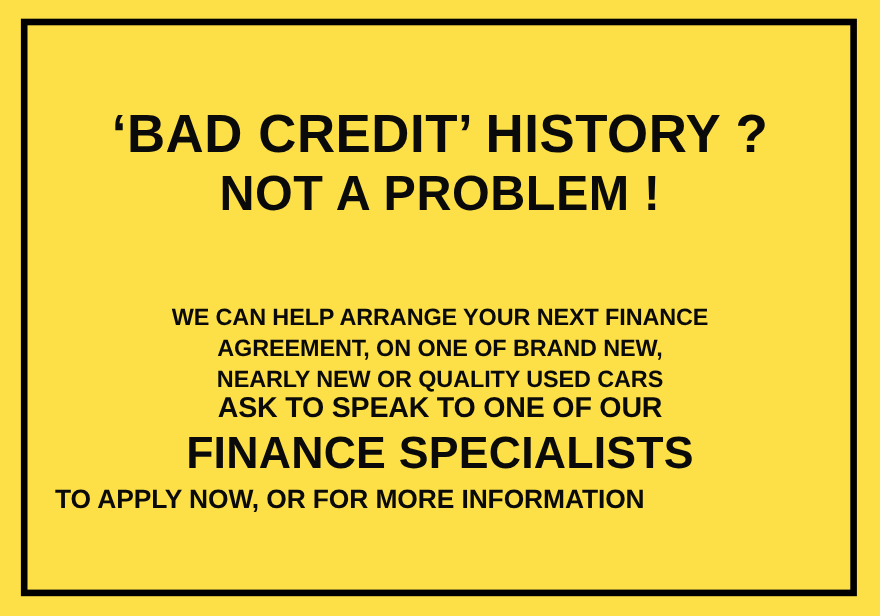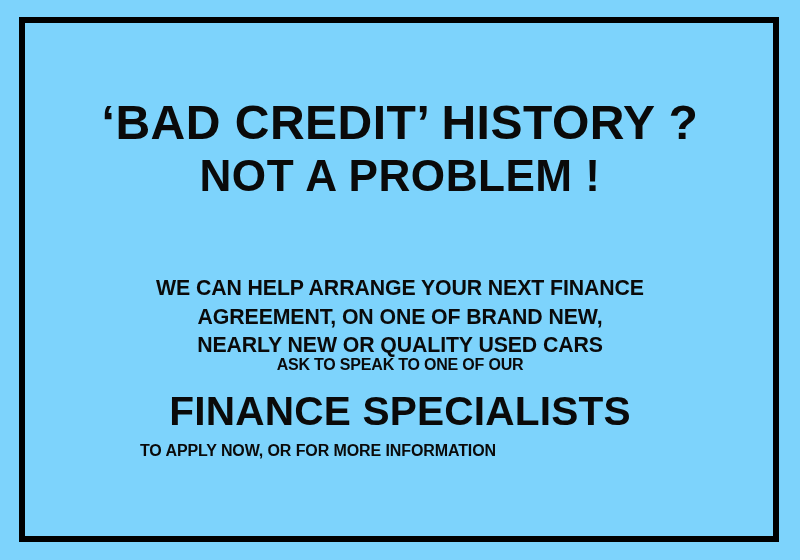--- a/index.html
+++ b/index.html
@@ -12,21 +12,21 @@
     height: 560px;
     overflow: hidden;
     background: #00ff00;
     font-family: "Liberation Sans", sans-serif;
   }
 
   #poster {
     position: relative;
     width: 800px;
     height: 560px;
-    background: #7dd3fc;
+    background: #fde047;
     box-sizing: border-box;
   }
 
   
   #frame {
     position: absolute;
     left: 19px;
     top: 17px;
     width: 760px;
     height: 525px;
@@ -91,37 +91,37 @@
     margin-bottom: 7px;
     transform: scaleX(0.99);
   }
 
   
   .ask-line {
     position: absolute;
     top: 357px;
     left: 0;
     width: 800px;
-    font-size: 16px;
+    font-size: 26px;
   }
   .specialists-line {
     position: absolute;
     top: 391px;
     left: 0;
     width: 800px;
     font-size: 41px;
     letter-spacing: 0.2px;
     transform: scaleX(0.99);
   }
   .apply-line {
     position: absolute;
     top: 443px;
     left: 0;
     width: 636px;
-    font-size: 16px;
+    font-size: 24px;
     letter-spacing: -0.1px;
   }
 </style>
 </head>
 <body>
 
 <div id="poster">
 
   <div id="frame"></div>
 

